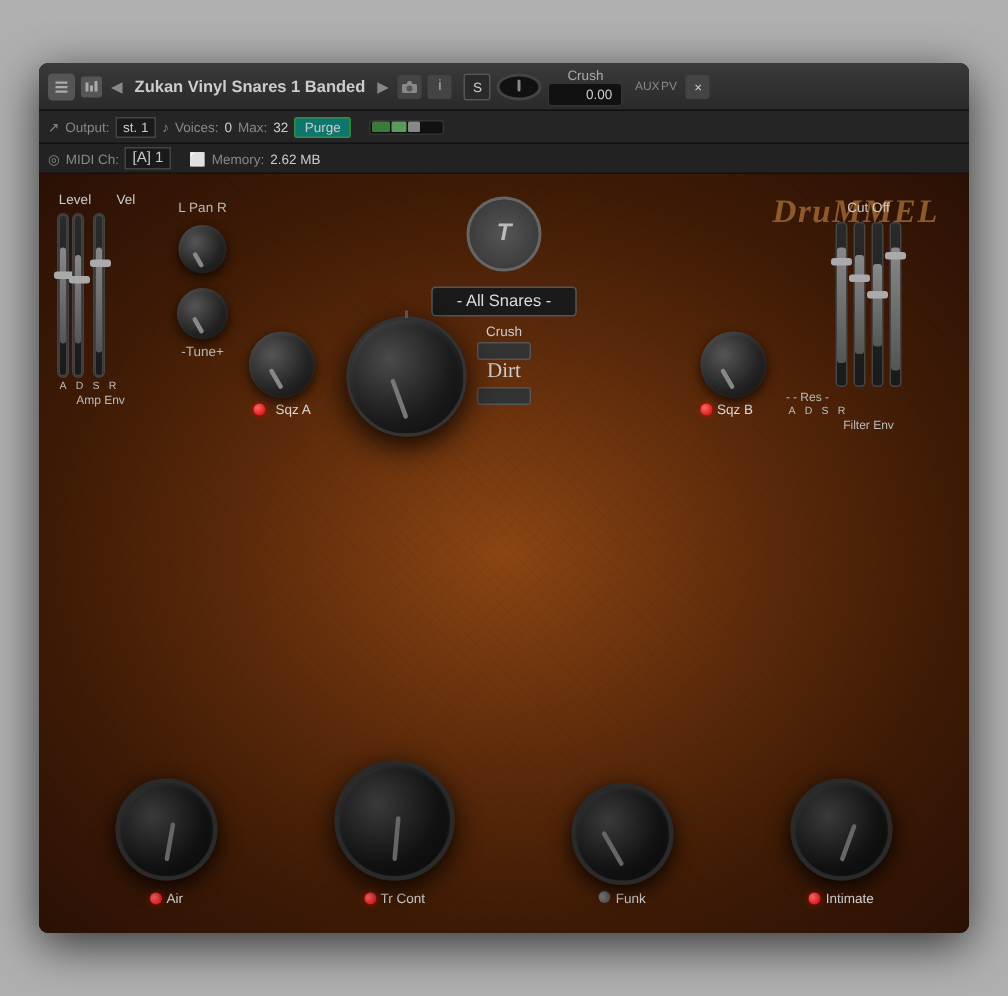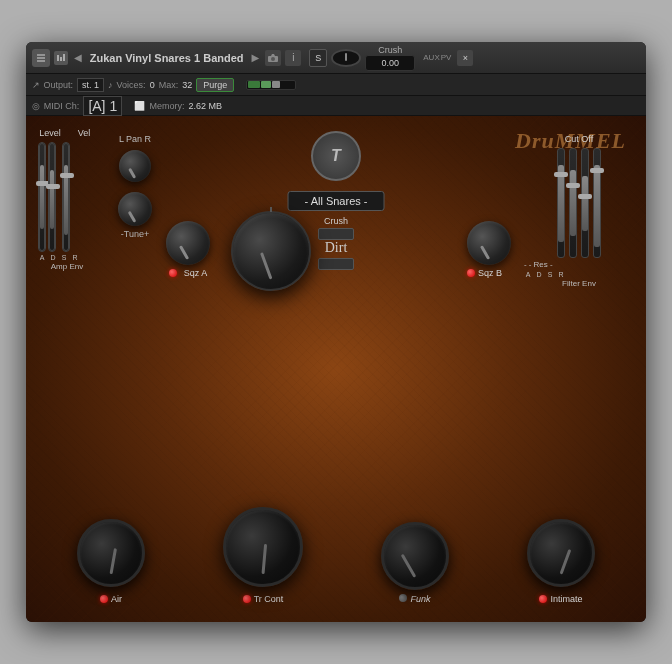--- a/index.html
+++ b/index.html
@@ -52,21 +52,21 @@
       cursor: pointer;
     }
 
     .tune-box {
       background: #111;
       border: 1px solid #333;
       border-radius: 3px;
       padding: 2px 6px;
       color: #ccc;
       font-size: 9px;
-      text-align: center;
+      text-align: right;
       min-width: 50px;
     }
 
     .tune-label { color: #aaa; font-size: 9px; }
 
     
     .second-bar {
       height: 22px;
       background: #252525;
       display: flex;
@@ -299,36 +299,36 @@
   <div class="second-bar">
     <div class="bar-item">
       <span style="color:#888;">↗</span>
       <span class="bar-label">Output:</span>
       <span style="background:#1a1a1a;border:1px solid #444;color:#ccc;font-size:9px;padding:1px 4px;">st. 1</span>
       <span style="color:#888;">♪</span>
       <span class="bar-label">Voices:</span>
       <span class="bar-value">0</span>
       <span class="bar-label">Max:</span>
       <span class="bar-value">32</span>
-      <div style="background:#404040;color:#ccc;font-size:9px;padding:1px 6px;border-radius:2px;border:1px solid #3a8a3a;">Purge</div>
+      <div style="background:#0f766e;color:#ccc;font-size:9px;padding:1px 6px;border-radius:2px;border:1px solid #3a8a3a;">Purge</div>
     </div>
     <div style="display:flex;align-items:center;gap:4px;">
       <div style="width:50px;height:10px;background:#111;border:1px solid #333;border-radius:2px;display:flex;align-items:center;gap:1px;padding:1px;">
         <div style="width:12px;height:7px;background:#3a7a3a;border-radius:1px;"></div>
         <div style="width:10px;height:7px;background:#5a9a5a;border-radius:1px;"></div>
         <div style="width:8px;height:7px;background:#888;border-radius:1px;"></div>
       </div>
     </div>
   </div>
 
   <div class="third-bar">
     <div class="bar-item">
       <span style="color:#888;">◎</span>
       <span class="bar-label">MIDI Ch:</span>
-      <span style="background:#1a1a1a;border:1px solid #444;color:#ccc;font-size:14px;padding:1px 4px;">[A]  1</span>
+      <span style="background:#1a1a1a;border:1px solid #444;color:#ccc;font-size:10px;padding:1px 4px;">[A]  1</span>
       <span style="color:#888;margin-left:8px;">⬜</span>
       <span class="bar-label">Memory:</span>
       <span class="bar-value">2.62 MB</span>
     </div>
   </div>
 
   <div class="main-content">
 
     <div class="brand-name">DruMMEL</div>
 
@@ -488,21 +488,21 @@
         <div style="display:flex;align-items:center;gap:3px;margin-top:3px;">
           <div class="red-dot"></div>
           <span style="color:#ddd;font-size:9px;">Tr Cont</span>
         </div>
       </div>
 
       <div class="knob-item">
         <div style="width:68px;height:68px;border-radius:50%;background:radial-gradient(circle at 35% 35%,#3a3a3a,#111 60%,#080808);box-shadow:0 4px 14px rgba(0,0,0,0.9),inset 0 1px 3px rgba(255,255,255,0.07);border:3px solid #2a2a2a;position:relative;cursor:pointer;">
           <div style="position:absolute;width:3px;height:26px;background:#666;border-radius:2px;bottom:10px;left:50%;transform:translateX(-50%) rotate(-30deg);transform-origin:center bottom;"></div>
         </div>
-        <div style="display:flex;align-items:flex-start;gap:3px;margin-top:0;font-style:italic;">
+        <div style="display:flex;align-items:flex-start;gap:3px;margin-top:0;">
           <div class="grey-dot"></div>
           <span style="color:#ddd;font-size:9px;">Funk</span>
         </div>
       </div>
 
       <div class="knob-item">
         <div style="width:68px;height:68px;border-radius:50%;background:radial-gradient(circle at 35% 35%,#3a3a3a,#111 60%,#080808);box-shadow:0 4px 14px rgba(0,0,0,0.9),inset 0 1px 3px rgba(255,255,255,0.07);border:3px solid #2a2a2a;position:relative;cursor:pointer;">
           <div style="position:absolute;width:3px;height:26px;background:#666;border-radius:2px;bottom:10px;left:50%;transform:translateX(-50%) rotate(20deg);transform-origin:center bottom;"></div>
         </div>
         <div style="display:flex;align-items:center;gap:3px;margin-top:3px;">

